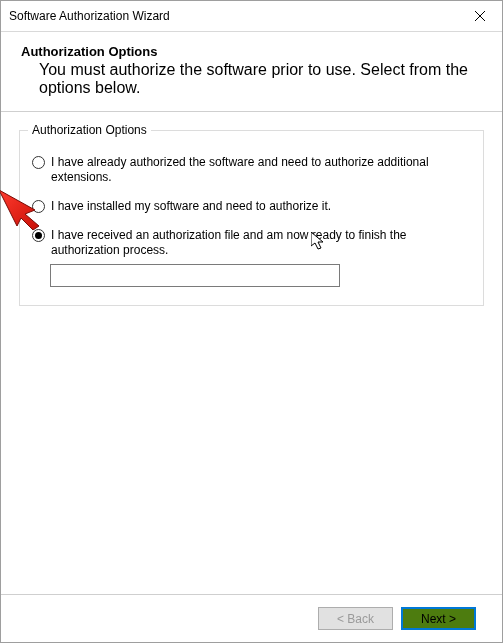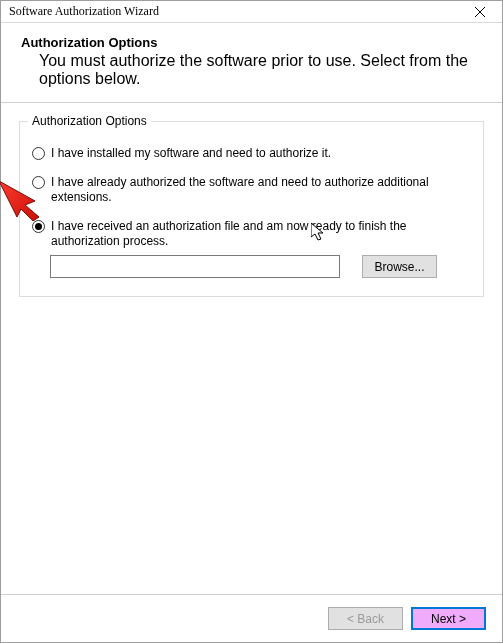--- a/index.html
+++ b/index.html
@@ -13,27 +13,26 @@
   .window {
     width: 503px;
     height: 643px;
     border: 1px solid #9e9e9e;
     background: #fff;
     display: flex;
     flex-direction: column;
     position: relative;
   }
   .titlebar {
-    height: 22px;
+    height: 31px;
     display: flex;
     align-items: center;
     padding: 0 0 0 8px;
     border-bottom: 1px solid #d9d9d9;
     background: #fff;
-    font-family: Liberation Serif, serif;
   }
   .titlebar-title {
     flex: 1;
     font-size: 12px;
     color: #000;
   }
   .titlebar-close {
     width: 45px;
     height: 29px;
     display: flex;
@@ -127,21 +126,21 @@
     height: 23px;
     background: #e1e1e1;
     border: 1px solid #adadad;
     font-size: 12px;
     font-family: inherit;
     cursor: pointer;
     padding: 0;
   }
   .footer {
     border-top: 1px solid #cfcfcf;
-    padding: 12px 16px;
+    padding: 12px 26px;
     display: flex;
     justify-content: flex-end;
     gap: 8px;
     background: #fff;
   }
   .footer button {
     width: 75px;
     height: 23px;
     font-size: 12px;
     font-family: inherit;
@@ -149,21 +148,21 @@
     border: 1px solid #adadad;
     cursor: pointer;
     padding: 0;
   }
   .footer button.back {
     color: #9a9a9a;
     cursor: default;
   }
   .footer button.next {
     border: 1px solid #0078d7;
-    background: #f0abfc;
+    background: #4d7c0f;
     outline: 1px solid #0078d7;
     outline-offset: -2px;
     text-align: center;
   }
   .arrow-overlay {
     position: absolute;
     top: 74px;
     left: -6px;
     width: 60px;
     height: 44px;
@@ -198,36 +197,35 @@
     <div class="header-sub">You must authorize the software prior to use. Select from the options below.</div>
   </div>
 
   <div class="body-area">
 
     <div class="groupbox">
       <span class="groupbox-legend">Authorization Options</span>
 
       <label class="radio-row">
         <span class="radio-circle"></span>
-        <span class="radio-label">I have installed my software and need to authorize it.</span>
+        <span class="radio-label">I have already authorized the software and need to authorize additional extensions.</span>
       </label>
 
       <label class="radio-row">
         <span class="radio-circle"></span>
-        <span class="radio-label">I have already authorized the software and need to authorize additional extensions.</span>
+        <span class="radio-label">I have installed my software and need to authorize it.</span>
       </label>
 
       <label class="radio-row" style="margin-bottom:6px;">
         <span class="radio-circle selected"></span>
         <span class="radio-label">I have received an authorization file and am now ready to finish the authorization process.</span>
       </label>
 
       <div class="file-row">
         <input class="file-input" type="text" value="" style="">
-        <button class="browse-btn">Browse...</button>
       </div>
 
     </div>
 
     <svg class="arrow-overlay" viewBox="0 0 60 44">
       <defs>
         <linearGradient id="redgrad" x1="0" y1="0" x2="1" y2="1">
           <stop offset="0%" stop-color="#ff3b2f"></stop>
           <stop offset="100%" stop-color="#c80f06"></stop>
         </linearGradient>

